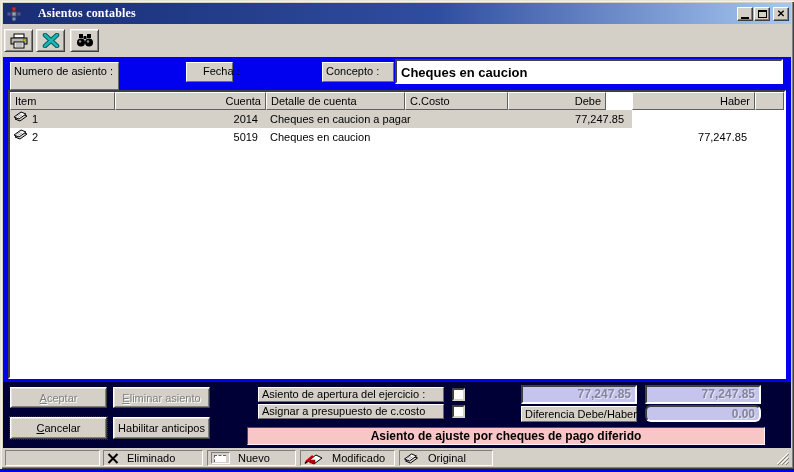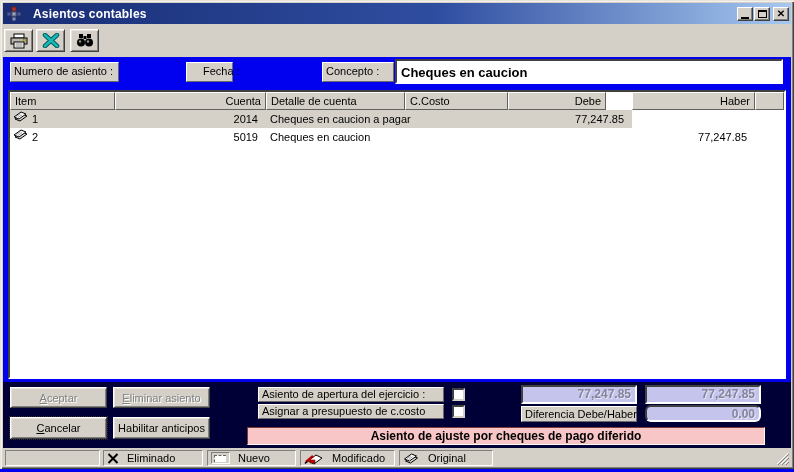--- a/index.html
+++ b/index.html
@@ -7,21 +7,21 @@
   *{box-sizing:border-box;}
 
   .window{position:relative;width:794px;height:469px;background:#d4d0c8;
     box-shadow:inset 1px 1px 0 #e8e4dc, inset 2px 2px 0 #f4f1ea, inset -1px -1px 0 #404040, inset -2px -2px 0 #808080;
     overflow:hidden;font-size:11px;color:#000;}
 
   
   .titlebar{position:absolute;left:3px;top:3px;width:788px;height:21px;
     background:linear-gradient(to right,#182d74 0%,#2f4da0 55%,#a6c8f0 100%);
     display:flex;align-items:center;padding-left:3px;}
-  .title-text{color:#fff;font-weight:bold;font-size:12px;margin-left:11px;letter-spacing:.2px;}
+  .title-text{color:#fff;font-weight:bold;font-size:12px;margin-left:16px;letter-spacing:.2px;font-family:Liberation Serif, serif;}
   .tb-btn{position:absolute;top:4px;width:16px;height:14px;background:#d4d0c8;
     border:1px solid;border-color:#fff #404040 #404040 #fff;box-shadow:inset -1px -1px 0 #808080;
     display:flex;align-items:center;justify-content:center;font-size:10px;font-weight:bold;line-height:1;}
   .tb-min{right:38px;} .tb-max{right:21px;} .tb-close{right:2px;}
   .glyph-min{display:block;width:8px;height:2px;background:#000;margin-top:7px;}
   .glyph-max{display:block;width:9px;height:8px;border:1px solid #000;border-top:2px solid #000;}
 
   
   .toolbtn{position:absolute;top:29px;width:29px;height:23px;background:#d4d0c8;
     border:1px solid;border-color:#fff #404040 #404040 #fff;box-shadow:inset 1px 1px 0 #e8e4dc, inset -1px -1px 0 #808080;
@@ -143,21 +143,21 @@
       <rect x="7.5" y="3" width="3" height="3" fill="#000"></rect>
       <circle cx="5" cy="9.5" r="4" fill="#000"></circle>
       <circle cx="13" cy="9.5" r="4" fill="#000"></circle>
       <circle cx="4" cy="8.5" r="1.2" fill="#909090"></circle>
       <circle cx="12" cy="8.5" r="1.2" fill="#909090"></circle>
     </svg>
   </div>
 
   <div class="blueframe">
 
-    <div class="lblbox" style="left:7px;top:5px;width:109px;height:20px;">Numero de asiento :</div>
+    <div class="lblbox" style="left:7px;top:5px;width:109px;height:28px;">Numero de asiento :</div>
     <div class="sunken fld-numero">316</div>
 
     <div class="lblbox" style="left:183px;top:5px;width:47px;height:20px;padding-left:16px;">Fecha :</div>
     <div class="combo">
       <span class="combo-value">06/03/2018</span>
       <span class="combo-arrow">▼</span>
     </div>
 
     <div class="lblbox" style="left:319px;top:5px;width:72px;height:20px;">Concepto :</div>
     <div class="sunken fld-concepto" style="left:392px;top:2px;">Cheques en caucion</div>

